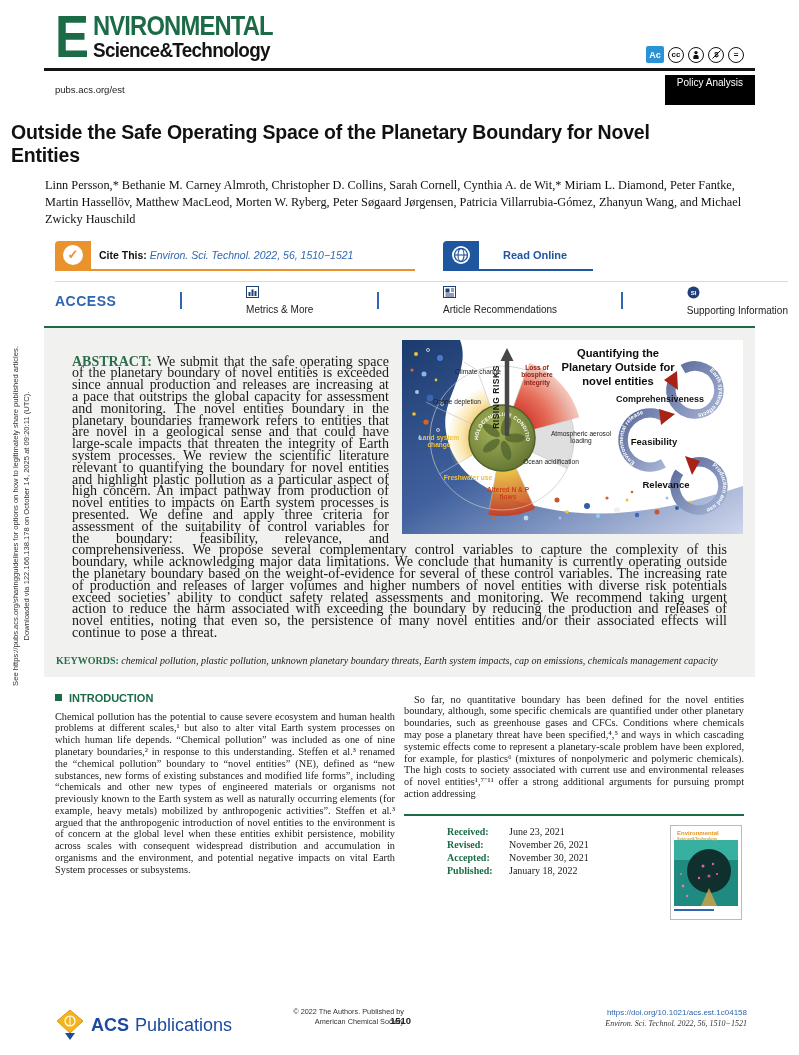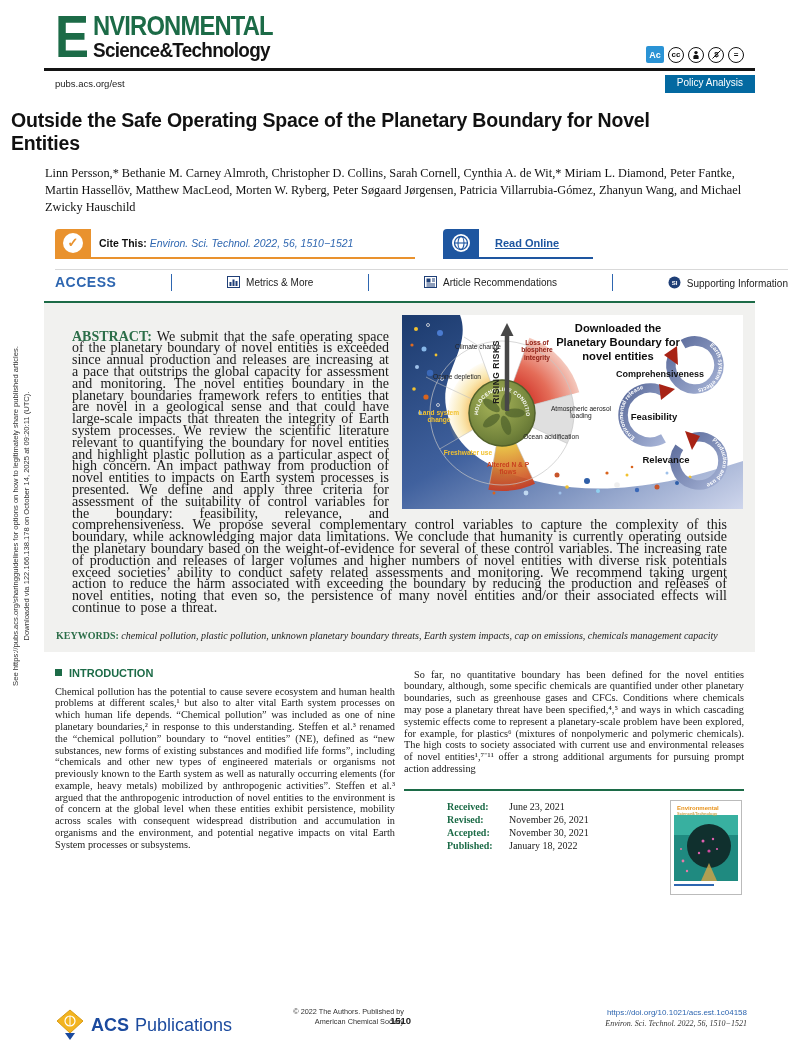--- a/index.html
+++ b/index.html
@@ -20,41 +20,41 @@
   .logo-bot{font-family:"Liberation Sans",sans-serif;font-weight:bold;font-size:21px;color:#141414;
             letter-spacing:-0.8px;transform:scaleX(.9);transform-origin:left;line-height:1;margin-top:-1px;}
   .hdr-icons{position:absolute;right:11px;top:46px;display:flex;gap:4px;align-items:center;}
   .ic-ac{width:18px;height:17px;background:#2a93d5;border-radius:2px;color:#fff;
          font:bold 9px "Liberation Sans",sans-serif;display:flex;align-items:center;justify-content:center;}
   .ic-circ{width:16px;height:16px;border:1.4px solid #111;border-radius:50%;box-sizing:border-box;
            display:flex;align-items:center;justify-content:center;font:bold 8px "Liberation Sans",sans-serif;color:#111;}
   .rule-black{height:2.5px;background:#141414;margin-top:7px;}
   .url-row{display:flex;justify-content:space-between;align-items:center;padding:4px 0 0 11px;}
   .url{font:9.5px "Liberation Sans",sans-serif;color:#222;}
-  .badge{background:#0369a1;color:#fff;font:10px "Liberation Sans",sans-serif;padding:2px 12px 5px;}
+  .badge{background:#000000;color:#fff;font:10px "Liberation Sans",sans-serif;padding:2px 12px 17px;}
   
   .title{font:bold 19.5px "Liberation Sans",sans-serif;color:#111;margin:16px 11px 0;line-height:1.18;width:655px;letter-spacing:-0.2px;}
   .authors{font:12.3px "Liberation Serif",serif;margin:10px 11px 0;line-height:1.38;color:#111;width:700px;}
   
   .cite-bar{display:flex;align-items:flex-end;margin:13px 11px 0;gap:28px;}
   .cite-group{display:flex;align-items:stretch;border-bottom:2.5px solid #e9922e;width:360px;}
   .cite-icon{width:36px;background:#e9922e;border-radius:4px 0 0 0;display:flex;align-items:center;justify-content:center;}
   .cite-check{width:20px;height:20px;background:#fff;border-radius:50%;display:flex;align-items:center;justify-content:center;
               color:#e9922e;font:bold 13px "Liberation Sans",sans-serif;}
   .cite-text{padding:8px 8px;font:10.5px "Liberation Sans",sans-serif;color:#111;}
   .cite-label{font-weight:bold;}
   .cite-ref{font-style:italic;color:#2e66b0;}
   .read-group{display:flex;align-items:stretch;border-bottom:2.5px solid #1e56a0;width:150px;}
   .read-icon{width:36px;background:#1e56a0;border-radius:4px 0 0 0;display:flex;align-items:center;justify-content:center;}
-  .read-text{padding:8px 16px;font:bold 11px "Liberation Sans",sans-serif;color:#1e56a0;text-decoration:underline;}
+  .read-text{padding:8px 24px;font:bold 11px "Liberation Sans",sans-serif;color:#1e56a0;}
   
   .access-bar{display:flex;align-items:center;margin:10px 11px 0;padding:4px 0 6px;border-top:1px solid #d9d9d9;}
   .access-word{font:bold 14px "Liberation Sans",sans-serif;color:#2e66b0;letter-spacing:.5px;}
   .vsep{width:1.5px;height:17px;background:#2e66b0;}
-  .access-item{display:flex;align-items:flex-end;gap:6px;font:10px "Liberation Sans",sans-serif;color:#222;}
+  .access-item{display:flex;align-items:flex-start;gap:6px;font:10px "Liberation Sans",sans-serif;color:#222;flex-direction:column;}
   .green-rule{height:2px;background:#1c6b47;margin:4px 0 0;}
   
   .abs-box{background:#f1f1ef;margin:0 44px;padding:12px 12px 10px;}
   .graphic{float:right;width:341px;height:194px;margin:0 0 8px 13px;background:#fff;}
   .abs-p{font-size:14px;line-height:11.8px;text-align:justify;word-spacing:1.2px;margin:16px;}
   .abs-label,.kw-label{color:#2c6e49;font-weight:bold;}
   .kw-p{font-size:10px;line-height:11.8px;margin:9px 0 0;clear:both;}
   .kw-text{font-style:italic;}
   
   .twocol{display:flex;gap:9px;margin:15px 55px 0 55px;}
@@ -305,21 +305,21 @@
       <foreignObject x="50" y="28" width="52" height="22"><div class="fl">Climate change</div></foreignObject>
       <foreignObject x="30" y="58" width="50" height="22"><div class="fl">Ozone depletion</div></foreignObject>
       <foreignObject x="14" y="94" width="46" height="30"><div class="fl y">Land system change</div></foreignObject>
       <foreignObject x="38" y="134" width="56" height="22"><div class="fl y">Freshwater use</div></foreignObject>
       <foreignObject x="83" y="146" width="46" height="30"><div class="fl r">Altered N &amp; P flows</div></foreignObject>
       <foreignObject x="118" y="118" width="62" height="22"><div class="fl">Ocean acidification</div></foreignObject>
       <foreignObject x="148" y="90" width="62" height="30"><div class="fl">Atmospheric aerosol loading</div></foreignObject>
       <foreignObject x="108" y="24" width="54" height="30"><div class="fl dr">Loss of biosphere integrity</div></foreignObject>
 
       <foreignObject x="152" y="6" width="128" height="54">
-        <div class="fig-title">Downloaded the Planetary Boundary for novel entities</div>
+        <div class="fig-title">Quantifying the Planetary Outside for novel entities</div>
       </foreignObject>
 
       <g>
         <use href="#arcA" stroke="url(#arcg)" stroke-width="9.5" fill="none"></use>
         <use href="#arcB" stroke="url(#arcg)" stroke-width="9.5" fill="none"></use>
         <use href="#arcC" stroke="url(#arcg)" stroke-width="9.5" fill="none"></use>
         <polygon points="262,40 275,31 276,50" fill="#a82315"></polygon>
         <polygon points="273,74 257,69 259,85" fill="#a82315"></polygon>
         <polygon points="283,116 298,121 290,135" fill="#a82315"></polygon>
         <text font-size="5.8" font-weight="bold" fill="#fff" font-family="Liberation Sans,sans-serif">

